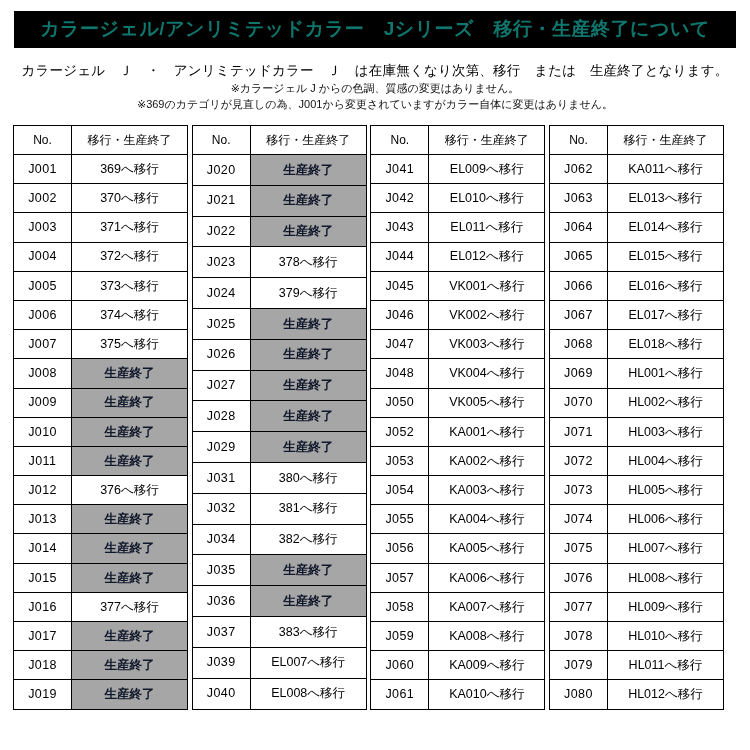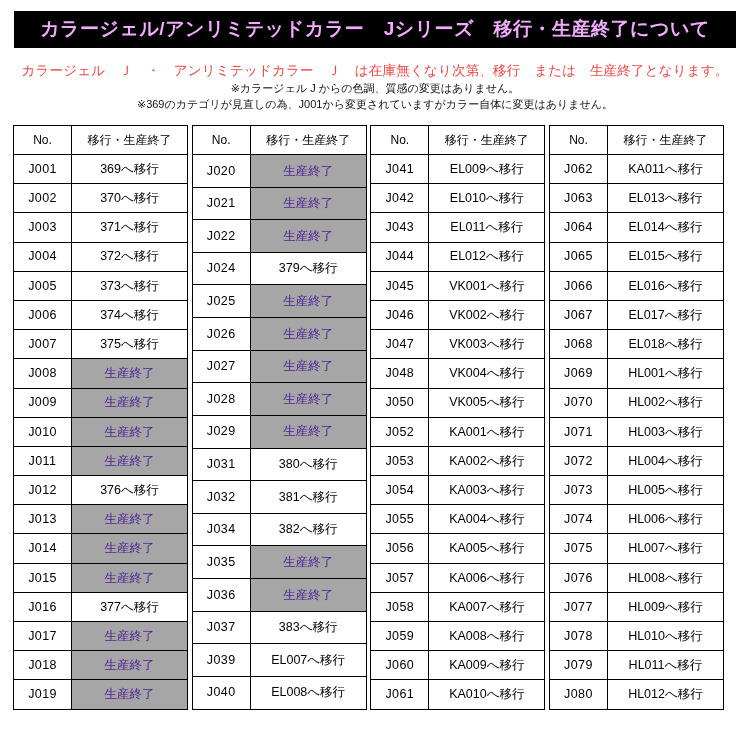--- a/index.html
+++ b/index.html
@@ -17,34 +17,34 @@
   .page {
     width: 750px;
     height: 750px;
     position: relative;
     box-sizing: border-box;
     padding: 0;
   }
   .title-bar {
     margin: 11px 14px 0 14px;
     background: #000000;
-    color: #f0abfc;
+    color: #0f766e;
     text-align: center;
     font-size: 19px;
     font-weight: bold;
     letter-spacing: 0.5px;
     padding: 7px 0 8px 0;
     line-height: 1.15;
   }
   .lede {
     text-align: center;
     font-size: 13.5px;
     margin-top: 14px;
     letter-spacing: 0.2px;
-    color: #ef4444;
+    color: #000000;
   }
   .notes {
     margin-top: 0;
     text-align: center;
     font-size: 11px;
     line-height: 1.5;
     color: #111;
   }
   .notes div {
     white-space: nowrap;
@@ -78,21 +78,22 @@
   col.c-st { width: 116px; }
   td.no {
     font-size: 13.5px;
     letter-spacing: 0.4px;
   }
   td.status {
     font-size: 12.5px;
   }
   td.ended {
     background: #a6a6a6;
-    color: #4c1d95;
+    color: #0f172a;
+    font-weight: bold;
   }
 </style>
 </head>
 <body>
 
 <div class="page">
 
   <div class="title-bar">カラージェル/アンリミテッドカラー　Jシリーズ　移行・生産終了について</div>
 
   <div class="lede">カラージェル　Ｊ　・　アンリミテッドカラー　Ｊ　は在庫無くなり次第、移行　または　生産終了となります。</div>
@@ -211,20 +212,24 @@
           </tr>
           <tr>
             <td class="no">J021</td>
             <td class="status ended">生産終了</td>
           </tr>
           <tr>
             <td class="no">J022</td>
             <td class="status ended">生産終了</td>
           </tr>
           <tr>
+            <td class="no">J023</td>
+            <td class="status">378へ移行</td>
+          </tr>
+          <tr>
             <td class="no">J024</td>
             <td class="status">379へ移行</td>
           </tr>
           <tr>
             <td class="no">J025</td>
             <td class="status ended">生産終了</td>
           </tr>
           <tr>
             <td class="no">J026</td>
             <td class="status ended">生産終了</td>

